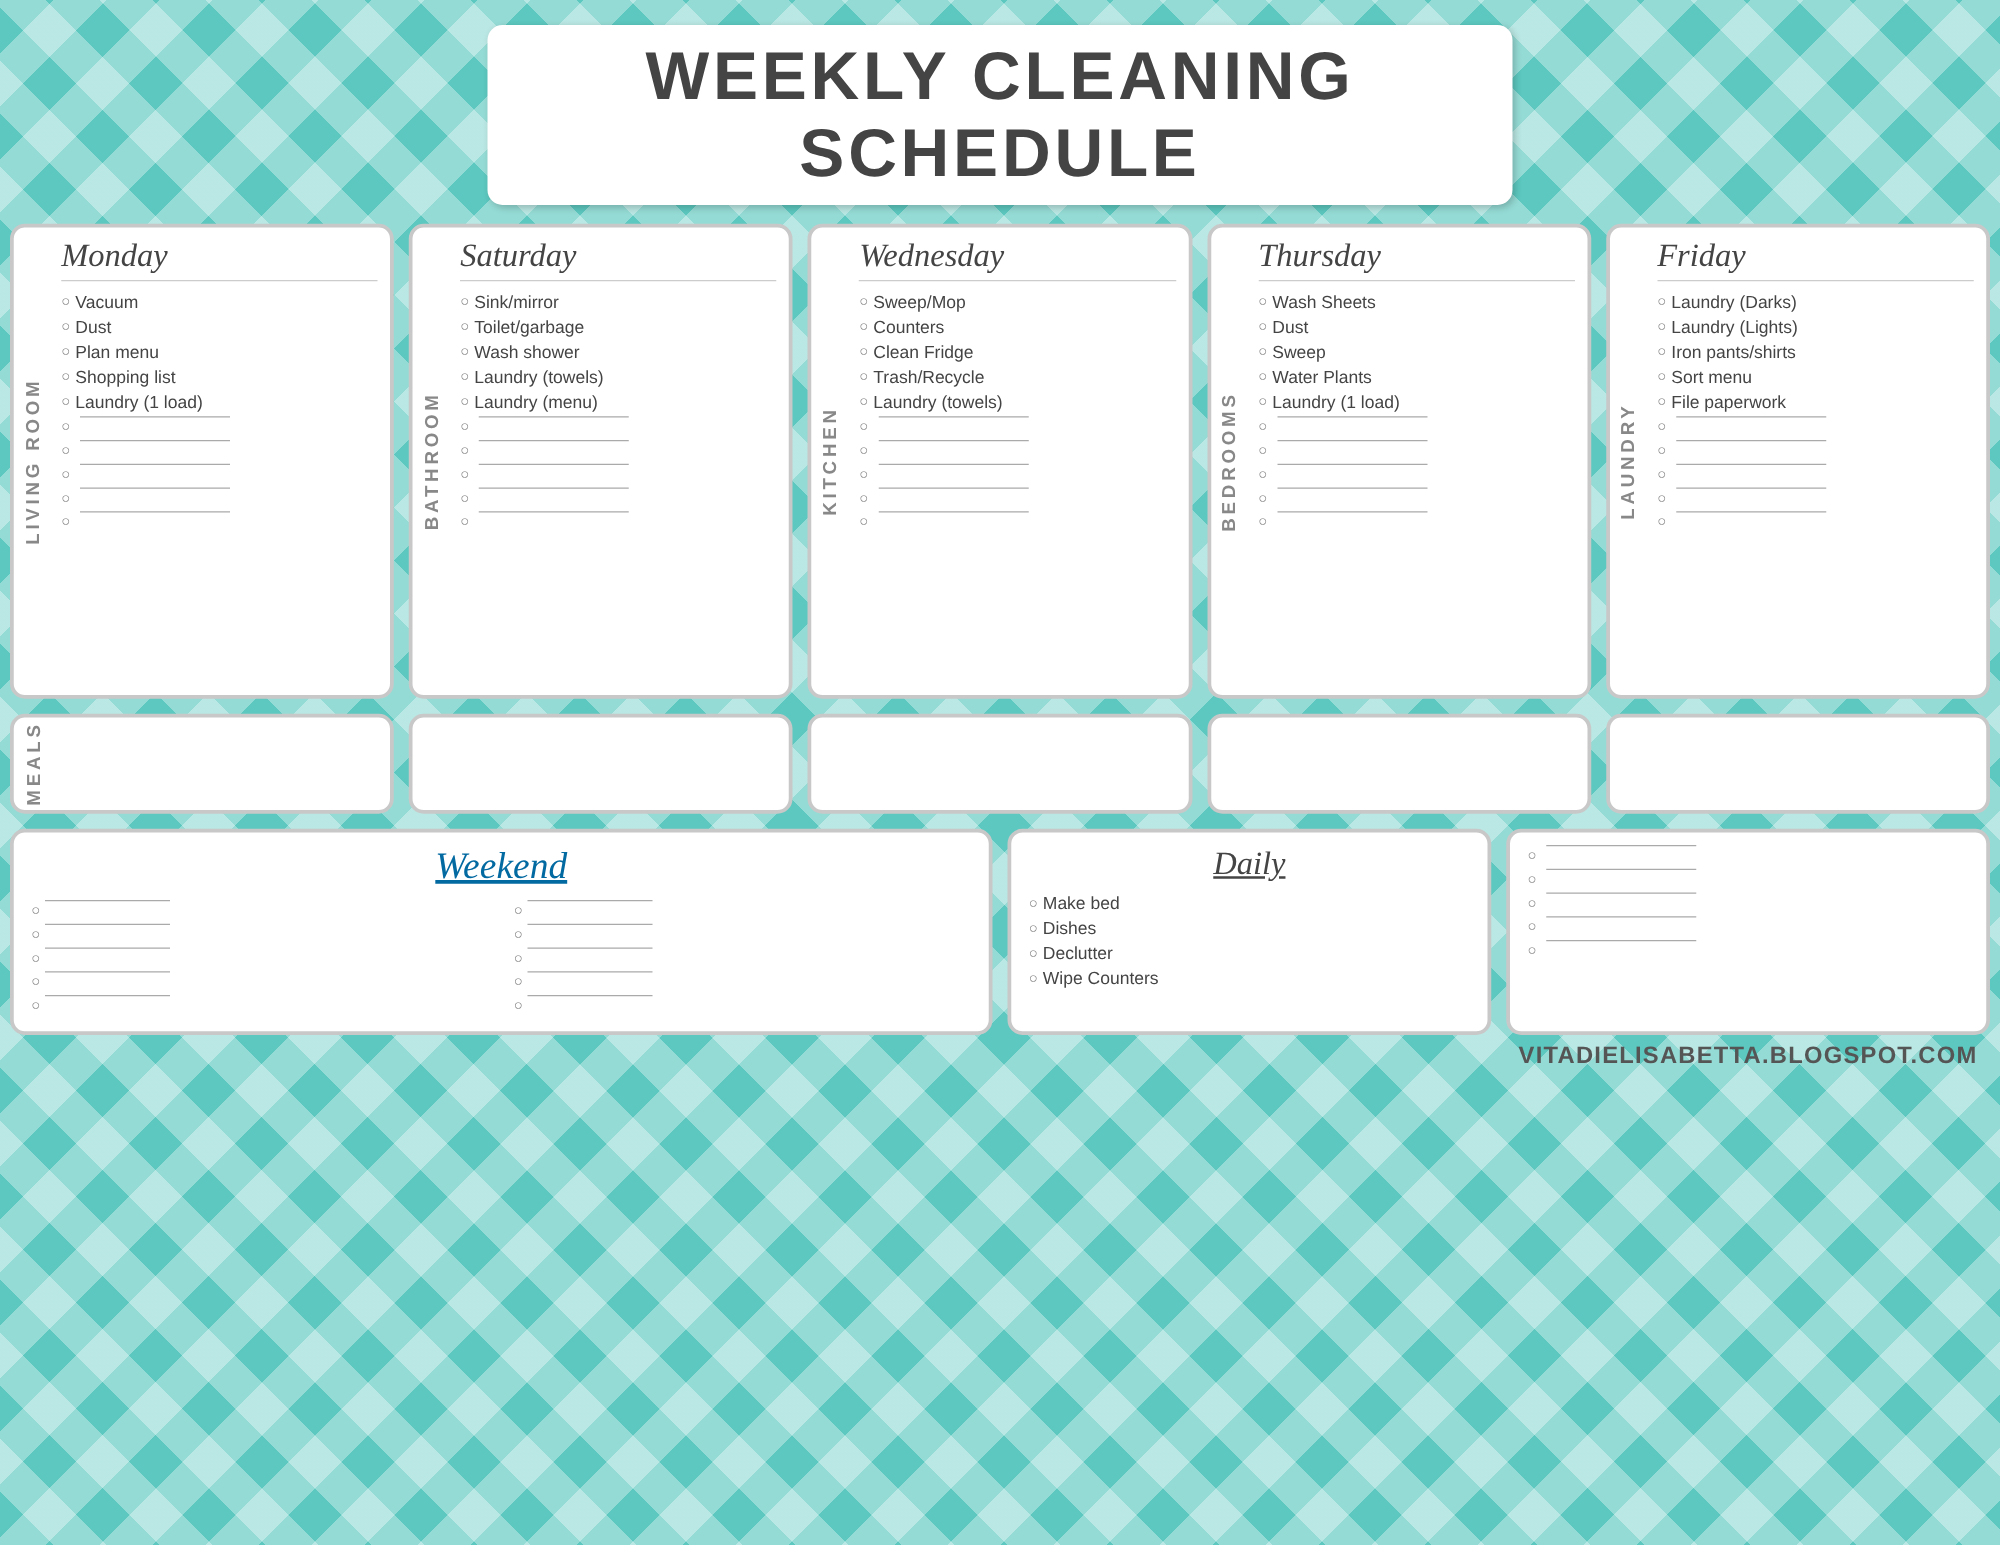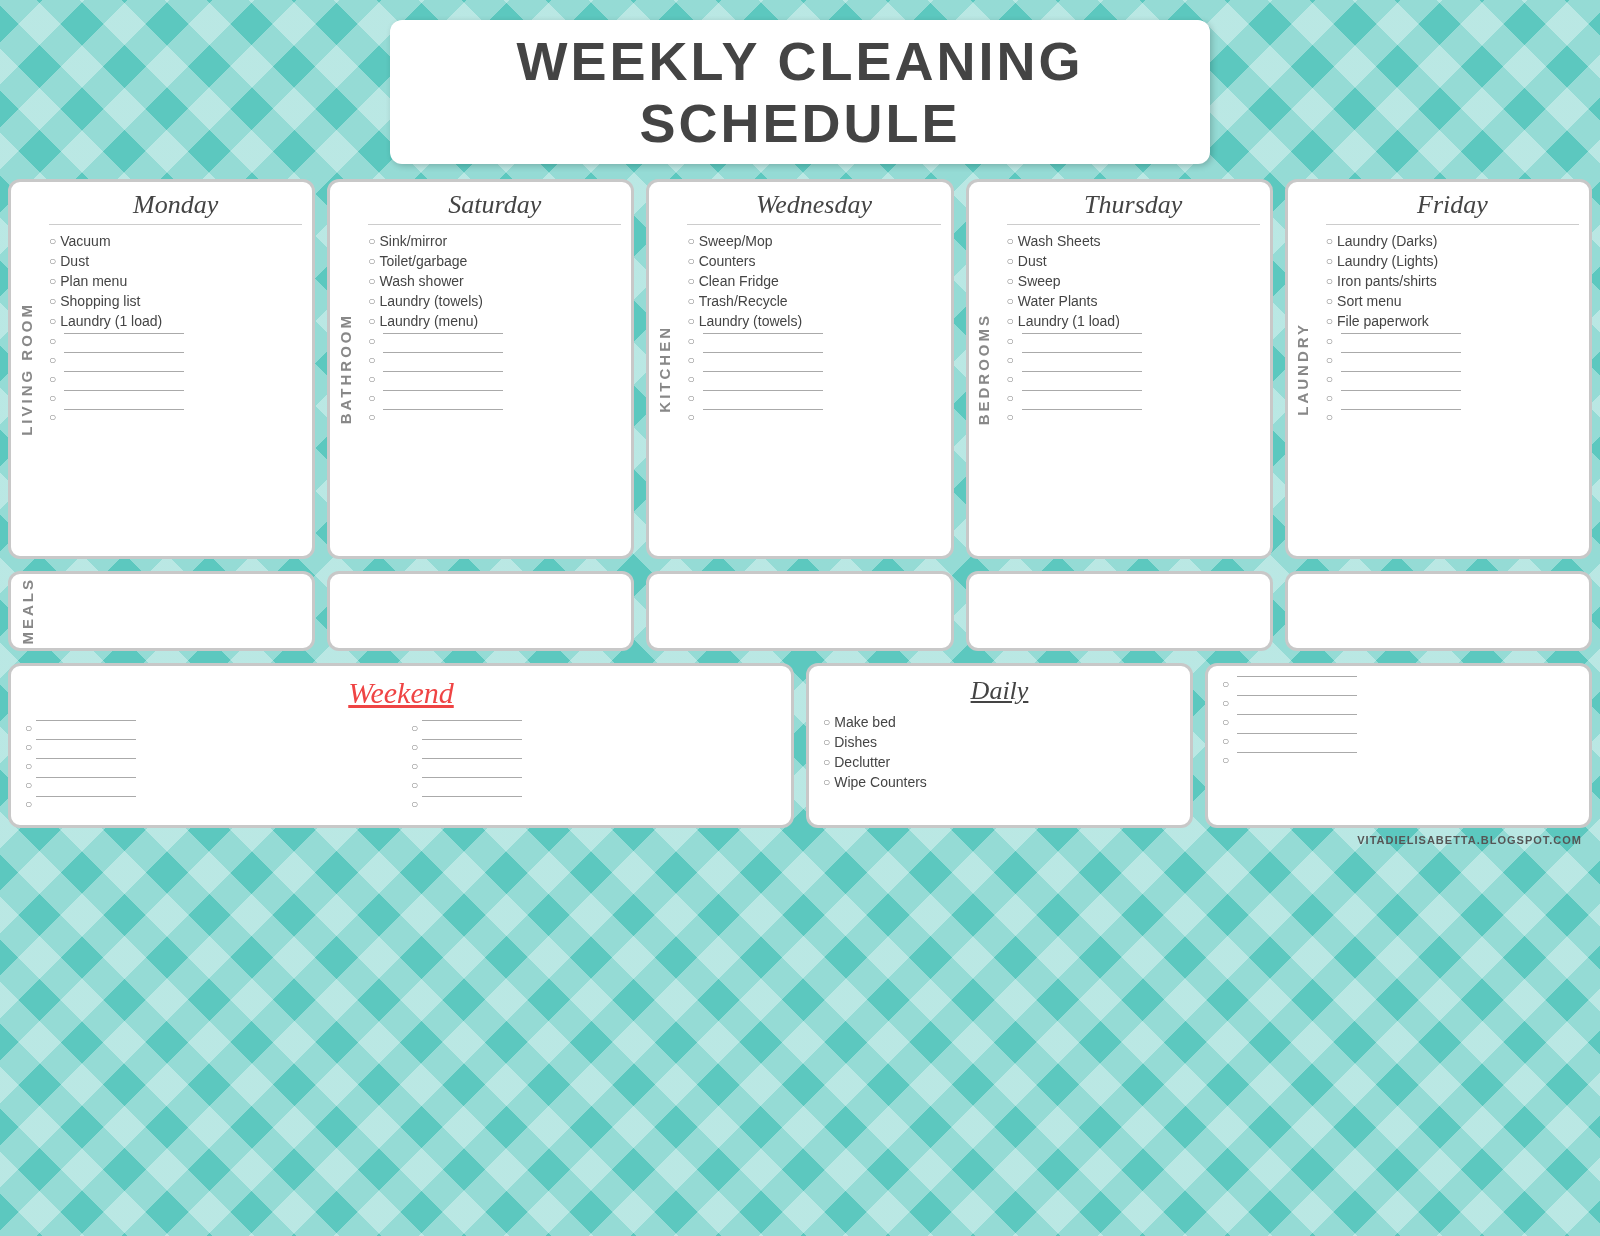--- a/index.html
+++ b/index.html
@@ -106,21 +106,20 @@
     }
 
     .day-title {
       font-size: 26px;
       font-style: italic;
       font-family: Georgia, serif;
       color: #444;
       margin-bottom: 8px;
       border-bottom: 1px solid #ccc;
       padding-bottom: 4px;
-      text-align: center;
     }
 
     .task-list {
       list-style: none;
       padding: 0;
     }
 
     .task-list li {
       font-size: 14px;
       color: #444;
@@ -203,21 +202,21 @@
       border: 3px solid #c8c8c8;
       padding: 10px 14px;
       grid-column: span 2;
     }
 
     .weekend-title {
       font-size: 30px;
       font-style: italic;
       font-family: Georgia, serif;
       text-align: center;
-      color: #ef4444;
+      color: #0369a1;
       margin-bottom: 10px;
       text-decoration: underline;
     }
 
     .weekend-content {
       display: grid;
       grid-template-columns: 1fr 1fr;
       gap: 6px 20px;
     }
 
@@ -250,21 +249,21 @@
     
     .extra-card {
       background: white;
       border-radius: 12px;
       border: 3px solid #c8c8c8;
       padding: 10px 14px;
     }
 
     .watermark {
       text-align: right;
-      font-size: 11px;
+      font-size: 19px;
       font-weight: bold;
       color: #555;
       letter-spacing: 1px;
       margin-top: 6px;
       padding-right: 10px;
     }
   </style>
 </head>
 <body>
 

